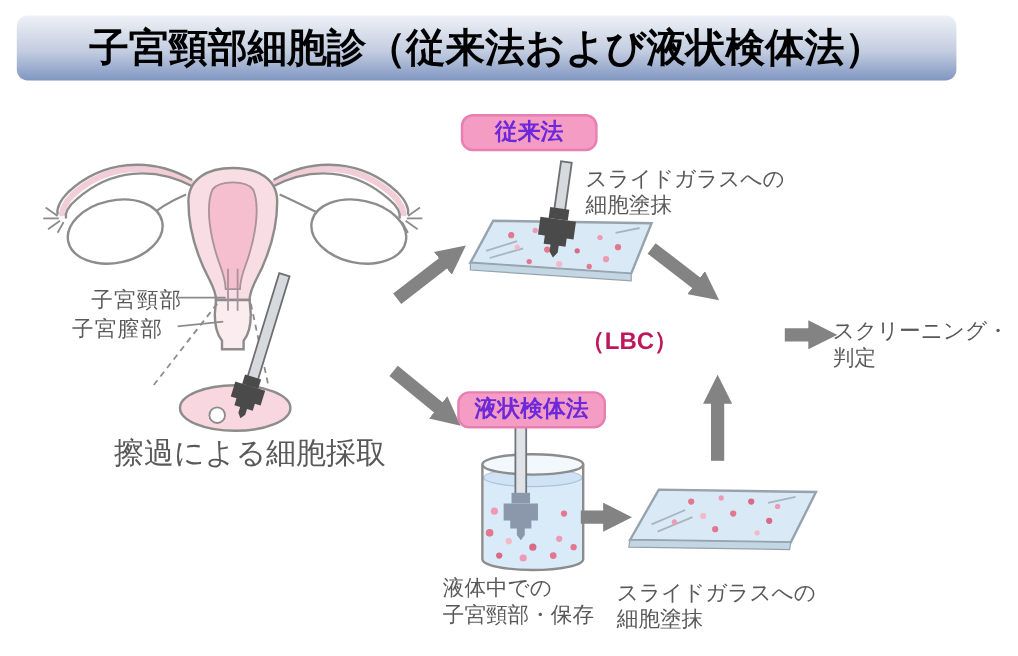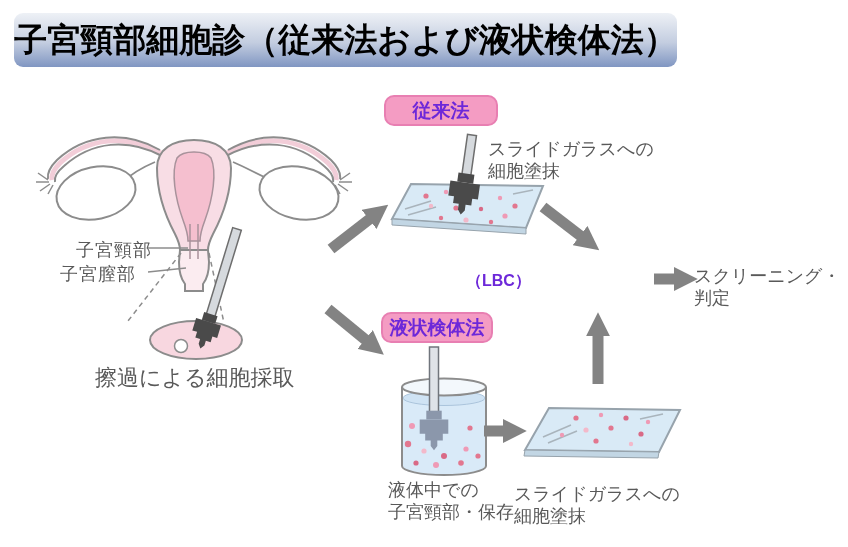--- a/index.html
+++ b/index.html
@@ -4,39 +4,39 @@
 <style>
   :root{
     --badge-pink:#f49cc3; --badge-border:#e87fb2; --arrow-gray:#838383;
     --text-gray:#595959; --banner-top:#eef1f6; --banner-mid:#c3cde0; --banner-bottom:#8096c2;
   }
   *{margin:0;padding:0;box-sizing:border-box;}
   html,body{background:#fff;}
   .canvas{position:relative;width:848px;height:547px;background:#fff;overflow:hidden;
           font-family:"Liberation Sans",sans-serif;}
   .abs{position:absolute;}
-  .banner{left:14px;top:13px;width:663px;height:54px;border-radius:9px;
+  .banner{left:14px;top:13px;width:783px;height:54px;border-radius:9px;
           background:linear-gradient(180deg,var(--banner-top) 0%,var(--banner-mid) 55%,var(--banner-bottom) 100%);
           color:#000;font-weight:bold;font-size:33px;line-height:54px;text-align:center;
           letter-spacing:0px;white-space:nowrap;}
   .badge{background:var(--badge-pink);border:2px solid var(--badge-border);border-radius:10px;
          color:#6d28d9;font-weight:bold;font-size:19px;text-align:center;}
   .badge.conv{left:384px;top:95px;width:114px;height:31px;line-height:27px;}
-  .badge.lbc{left:381px;top:312px;width:112px;height:31px;line-height:27px;}
+  .badge.lbc{left:381px;top:326px;width:124px;height:31px;line-height:27px;}
   .cap{color:var(--text-gray);font-size:18px;line-height:22px;white-space:nowrap;}
   .cap-conv-smear{left:488px;top:138px;width:200px;}
-  .cap-sampling{left:95px;top:367px;width:212px;font-size:22px;}
-  .cap-container{left:369px;top:479px;width:135px;margin-left:19px;}
+  .cap-sampling{left:95px;top:367px;width:212px;font-size:25px;}
+  .cap-container{left:369px;top:479px;width:135px;}
   .cap-lbc-smear{left:514px;top:483px;width:200px;}
   .cap-staining{left:523px;top:265px;width:142px;}
   .cap-screening{left:694px;top:265px;width:158px;}
   .anat-label{color:var(--text-gray);font-size:18px;line-height:22px;white-space:nowrap;letter-spacing:1px;}
   .lbl-cervix{left:76px;top:239px;}
   .lbl-vaginal{left:60px;top:263px;}
-  .lbc-abbr{left:466px;top:271px;width:68px;color:#6d28d9;font-weight:bold;font-size:16px;white-space:nowrap;}
+  .lbc-abbr{left:484px;top:271px;width:68px;color:#be185d;font-weight:bold;font-size:20px;white-space:nowrap;}
   svg{display:block;}
 </style>
 </head>
 <body>
 
 <div class="canvas">
 
   <div class="abs banner">子宮頸部細胞診（従来法および液状検体法）</div>
 
   <svg class="abs" style="left:0;top:0;" width="848" height="547" viewBox="0 0 848 547">

